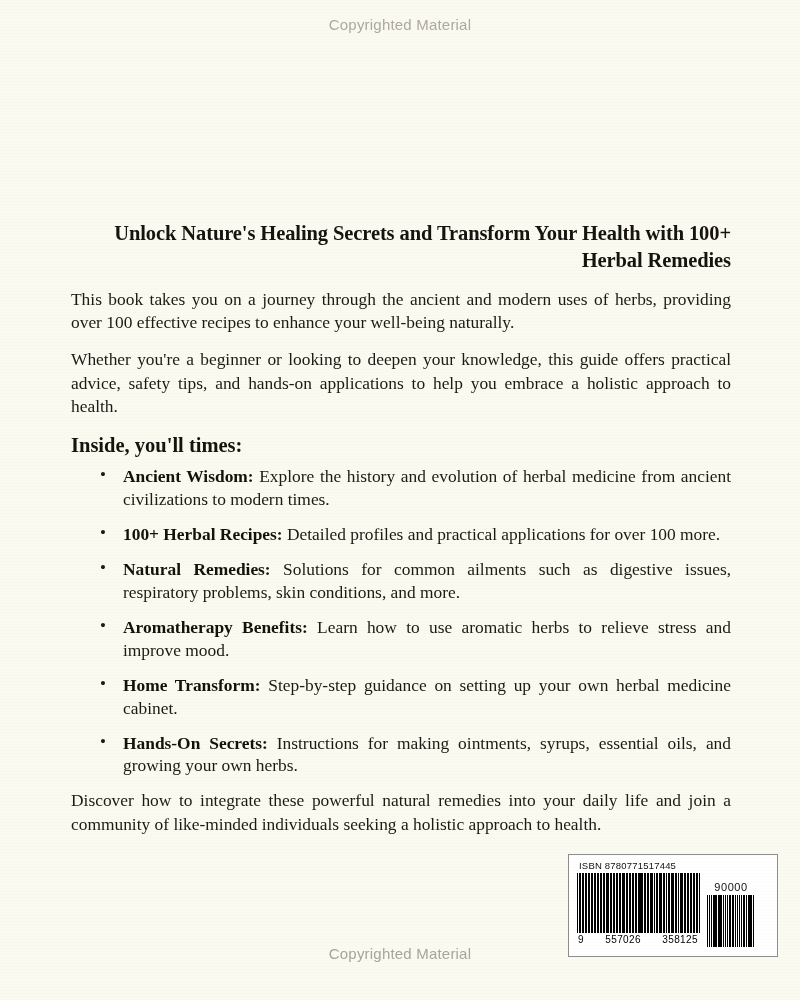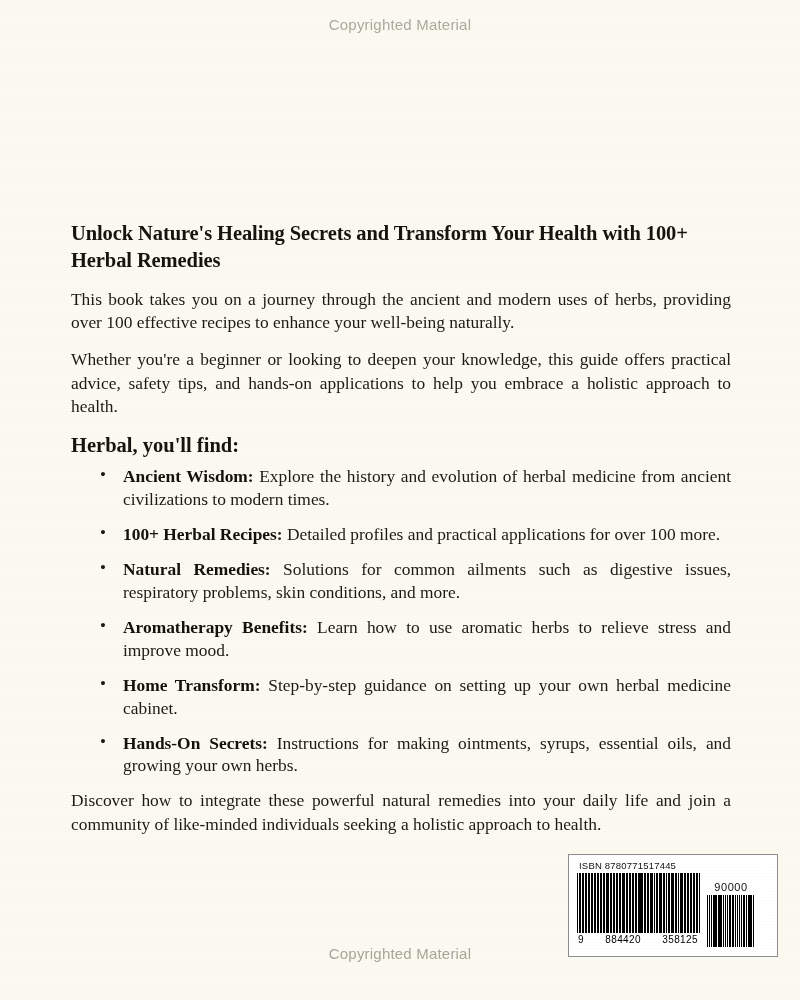--- a/index.html
+++ b/index.html
@@ -104,20 +104,21 @@
   }
 
   h2.headline {
     font-family: "Liberation Serif", serif;
     font-weight: bold;
     font-size: 20.5px;
     line-height: 1.32;
     margin: 0 0 14px 0;
     color: #17140f;
     letter-spacing: -0.1px;
+    text-align: right;
   }
 
   p.para {
     font-size: 17.4px;
     line-height: 1.33;
     margin: 0 0 14px 0;
     text-align: justify;
     color: #1d1a15;
   }
   p.para.last { margin-bottom: 8px; }
@@ -246,21 +247,21 @@
   <div class="watermark-top">Copyrighted Material</div>
 
 
   <div class="content">
 
     <h2 class="headline">Unlock Nature's Healing Secrets and Transform Your Health with 100+ Herbal Remedies</h2>
 
     <p class="para">This book takes you on a journey through the ancient and modern uses of herbs, providing over 100 effective recipes to enhance your well-being naturally.</p>
     <p class="para last">Whether you're a beginner or looking to deepen your knowledge, this guide offers practical advice, safety tips, and hands-on applications to help you embrace a holistic approach to health.</p>
 
-    <h3 class="inside">Herbal, you'll find:</h3>
+    <h3 class="inside">Inside, you'll times:</h3>
 
     <ul class="features">
         <li><span class="bullet">•</span><b>Ancient Wisdom:</b><span> Explore the history and evolution of herbal medicine from ancient civilizations to modern times.</span></li>
         <li><span class="bullet">•</span><b>100+ Herbal Recipes:</b><span> Detailed profiles and practical applications for over 100 more.</span></li>
         <li><span class="bullet">•</span><b>Natural Remedies:</b><span> Solutions for common ailments such as digestive issues, respiratory problems, skin conditions, and more.</span></li>
         <li><span class="bullet">•</span><b>Aromatherapy Benefits:</b><span> Learn how to use aromatic herbs to relieve stress and improve mood.</span></li>
         <li><span class="bullet">•</span><b>Home Transform:</b><span> Step-by-step guidance on setting up your own herbal medicine cabinet.</span></li>
         <li><span class="bullet">•</span><b>Hands-On Secrets:</b><span> Instructions for making ointments, syrups, essential oils, and growing your own herbs.</span></li>
       </ul>
 
@@ -433,21 +434,21 @@
             <i style="width: 1.06px;"></i>
             <i style="width: 0.53px; background: transparent;"></i>
             <i style="width: 0.53px;"></i>
             <i style="width: 1.06px; background: transparent;"></i>
             <i style="width: 1.06px;"></i>
             <i style="width: 0.53px; background: transparent;"></i>
             <i style="width: 0.53px;"></i>
           </div>
         <div class="barcode-digits">
           <span>9</span>
-          <span>884420</span>
+          <span>557026</span>
           <span>358125</span>
         </div>
       </div>
       <div class="addon">
         <div class="addon-num">90000</div>
         <div class="bars">
             <i style="width: 1.24px;"></i>
             <i style="width: 0.62px; background: transparent;"></i>
             <i style="width: 0.62px;"></i>
             <i style="width: 1.24px; background: transparent;"></i>

